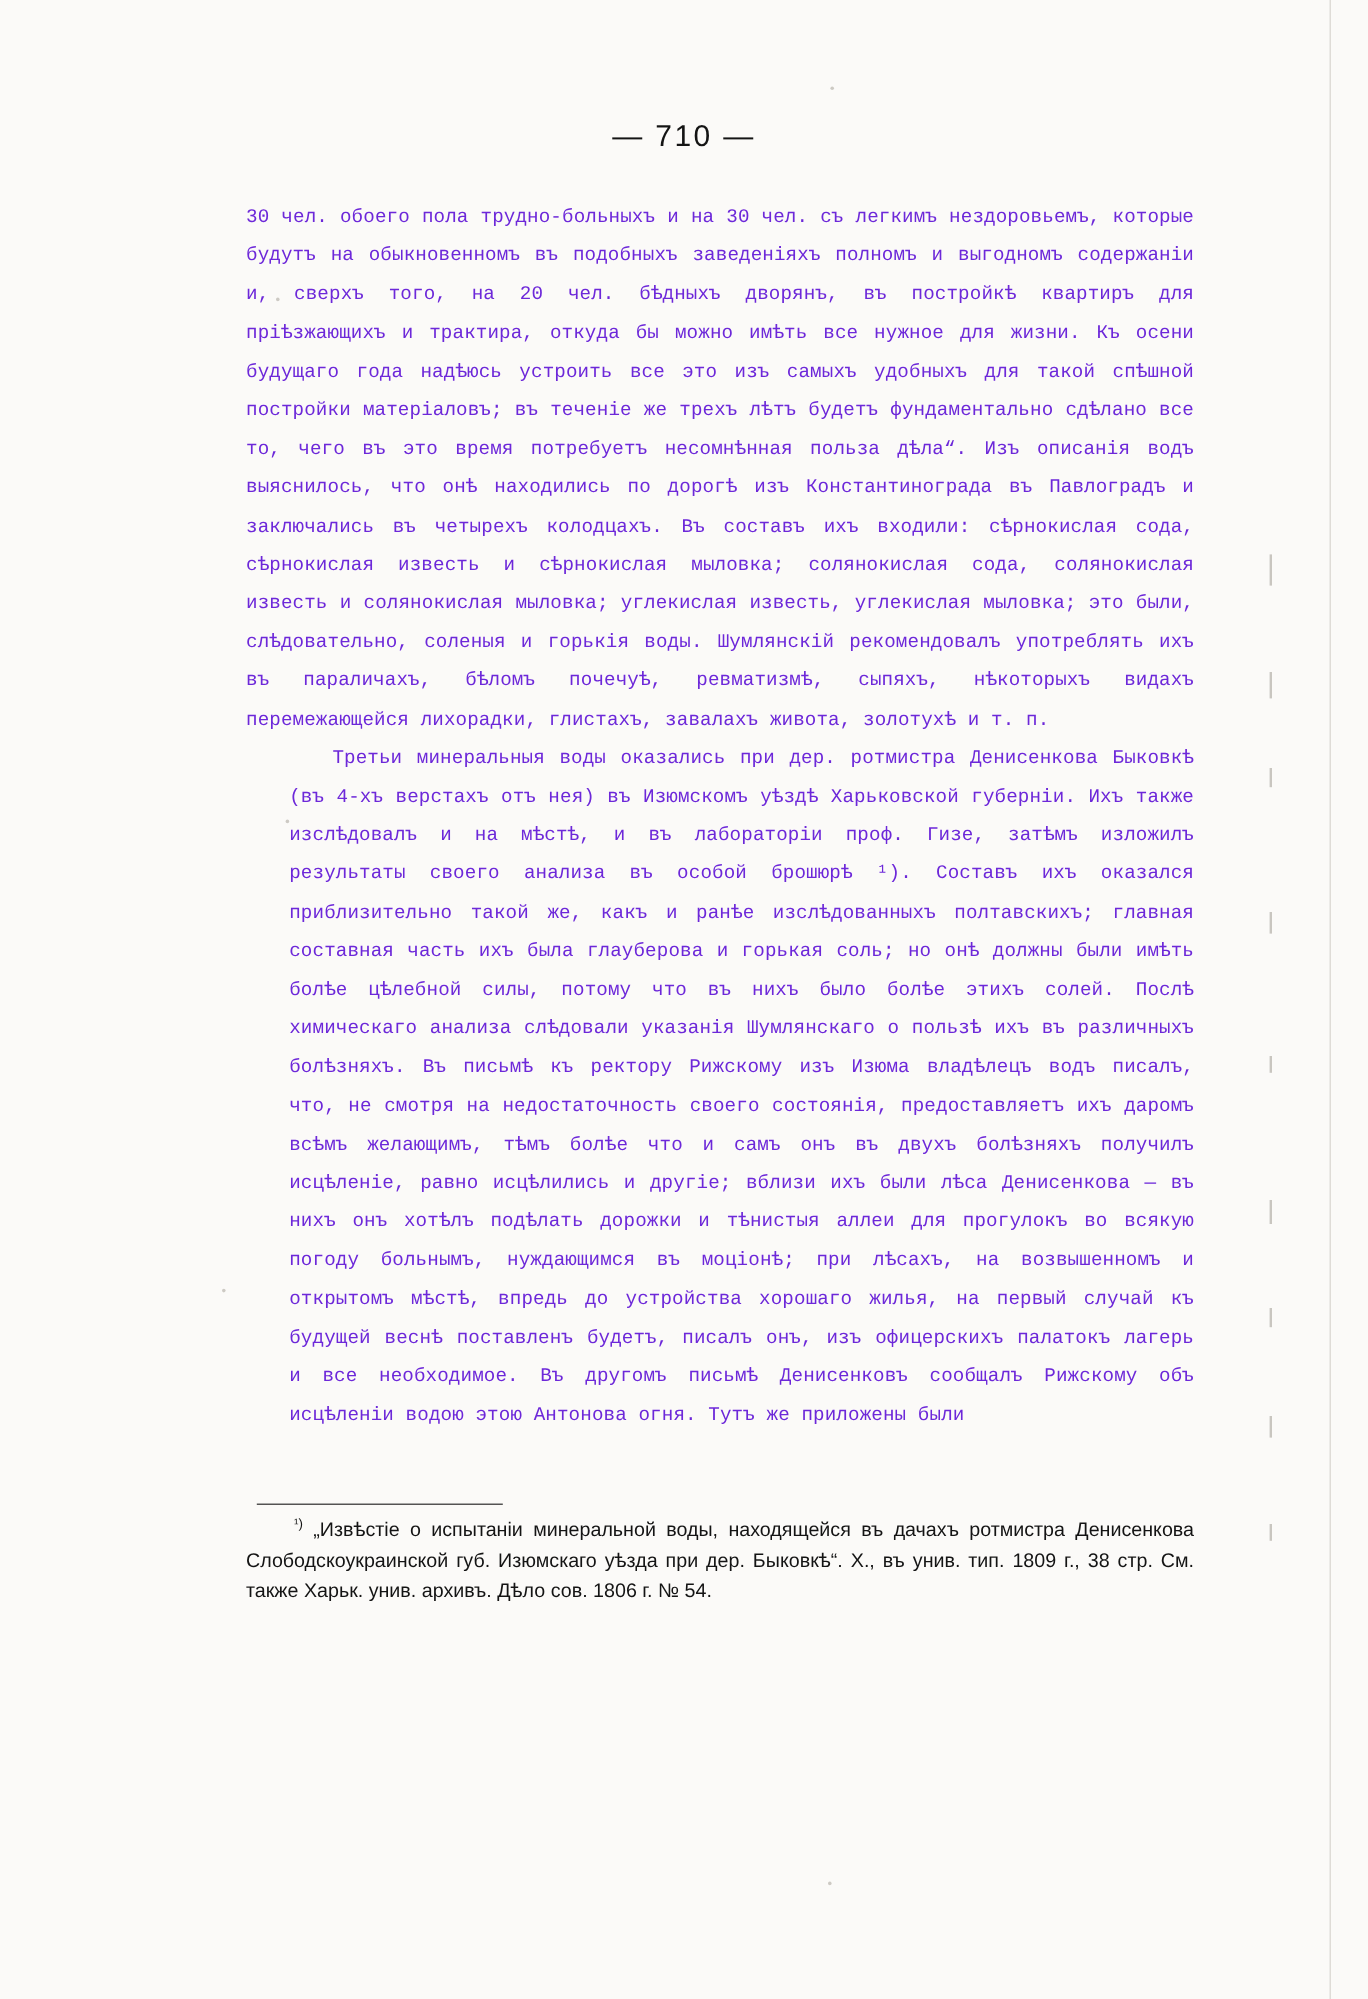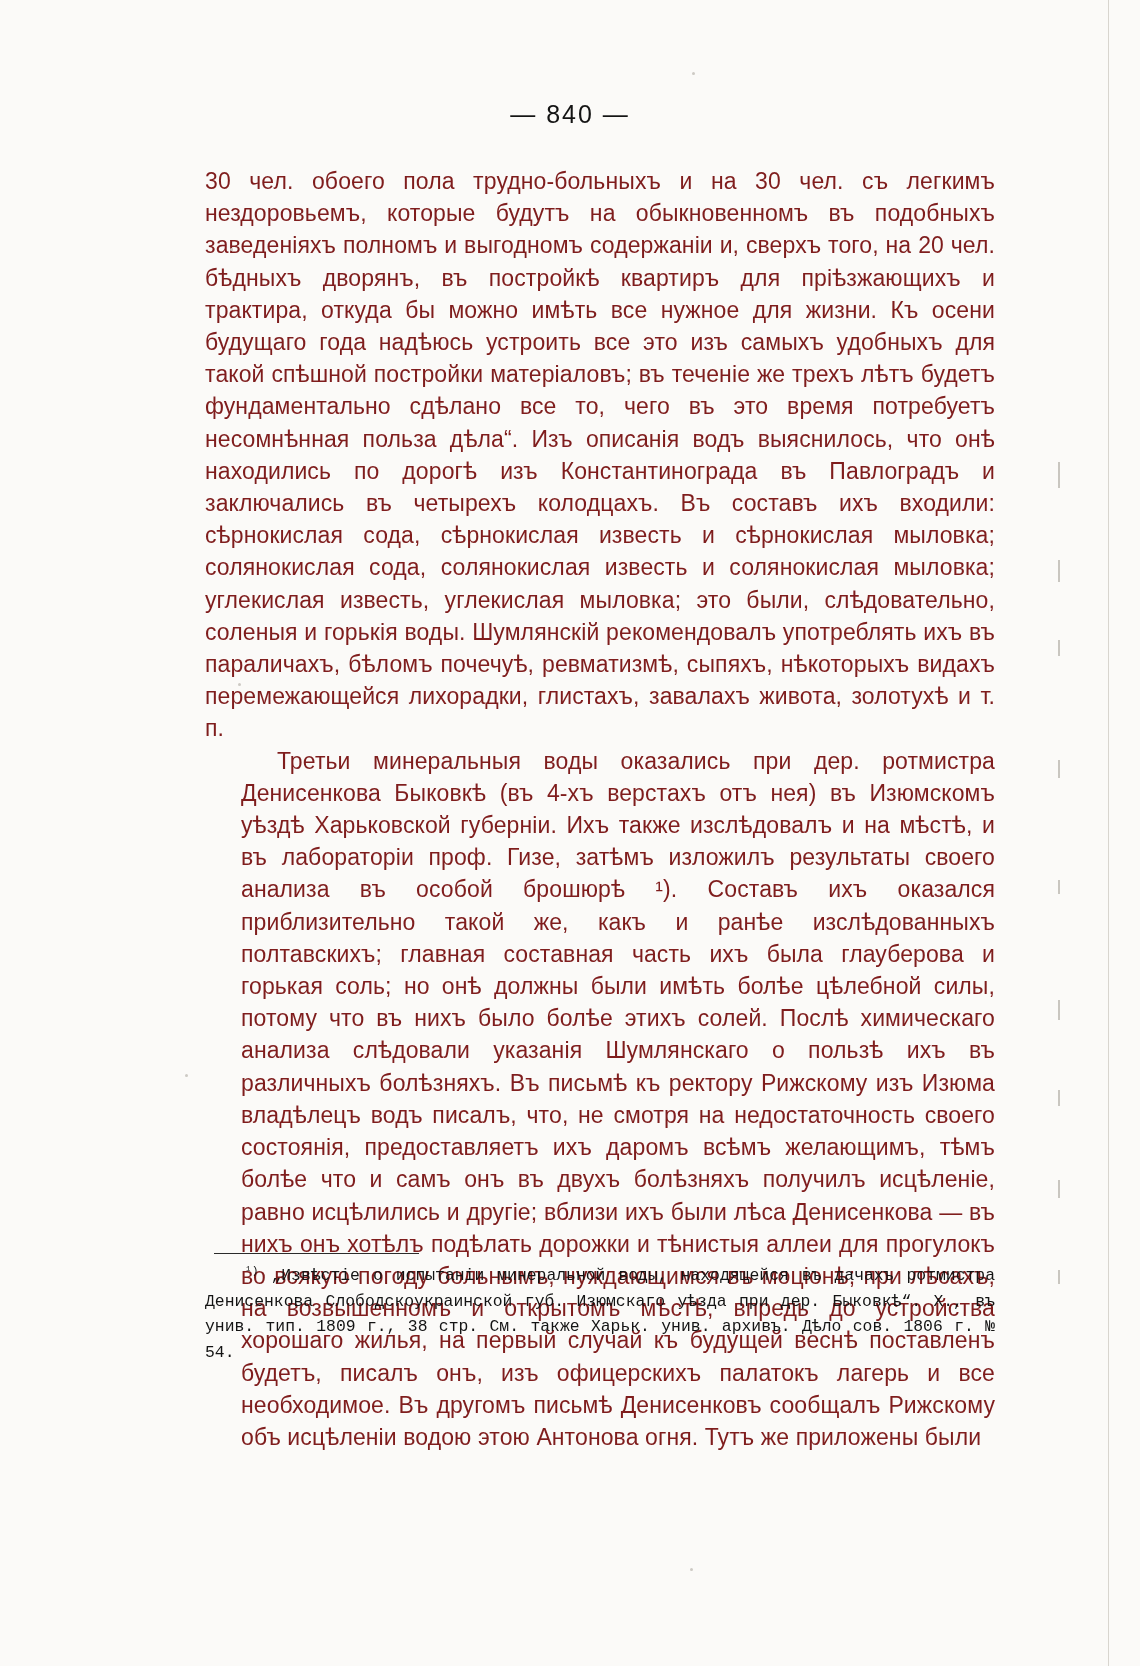--- a/index.html
+++ b/index.html
@@ -31,26 +31,26 @@
     font-family: "Liberation Sans", sans-serif;
     color: #141414;
   }
   .content {
     position: absolute;
     top: 165px;
     left: 205px;
     width: 790px;
   }
   .body-text {
-    font-size: 23px;
+    font-size: 16px;
     line-height: 32.2px;
     text-align: justify;
     text-justify: inter-word;
-    font-family: Liberation Sans, sans-serif;
-    color: #7f1d1d;
+    font-family: Liberation Mono, monospace;
+    color: #6d28d9;
     letter-spacing: 0.1px;
   }
   .body-text p {
     margin: 0;
     text-indent: 0;
   }
   .body-text p.indent {
     text-indent: 36px;
     margin-left: 36px;
   }
@@ -63,21 +63,21 @@
   .footnote-rule {
     width: 205px;
     height: 0;
     border-top: 1.4px solid #2b2b2b;
     margin: 0 0 9px 9px;
   }
   .footnote {
     font-size: 16.4px;
     line-height: 25.6px;
     text-align: justify;
-    font-family: Liberation Mono, monospace;
+    font-family: Liberation Sans, sans-serif;
     color: #141414;
   }
   .footnote p {
     margin: 0;
     text-indent: 40px;
   }
   sup {
     font-size: 0.68em;
     vertical-align: super;
     line-height: 0;
@@ -111,21 +111,21 @@
     height: 3px;
     border-radius: 50%;
     background: #cdcac4;
   }
 </style>
 </head>
 <body>
 
 <div class="page">
 
-  <div class="page-number">— 840 —</div>
+  <div class="page-number">— 710 —</div>
 
   <div class="content">
     <div class="body-text">
       <p>30 чел. обоего пола трудно-больныхъ и на 30 чел. съ легкимъ нездоровьемъ, которые будутъ на обыкновенномъ въ подобныхъ заведеніяхъ полномъ и выгодномъ содержаніи и, сверхъ того, на 20 чел. бѣдныхъ дворянъ, въ постройкѣ квартиръ для пріѣзжающихъ и трактира, откуда бы можно имѣть все нужное для жизни. Къ осени будущаго года надѣюсь устроить все это изъ самыхъ удобныхъ для такой спѣшной постройки матеріаловъ; въ теченіе же трехъ лѣтъ будетъ фундаментально сдѣлано все то, чего въ это время потребуетъ несомнѣнная польза дѣла“. Изъ описанія водъ выяснилось, что онѣ находились по дорогѣ изъ Константинограда въ Павлоградъ и заключались въ четырехъ колодцахъ. Въ составъ ихъ входили: сѣрнокислая сода, сѣрнокислая известь и сѣрнокислая мыловка; солянокислая сода, солянокислая известь и солянокислая мыловка; углекислая известь, углекислая мыловка; это были, слѣдовательно, соленыя и горькія воды. Шумлянскій рекомендовалъ употреблять ихъ въ параличахъ, бѣломъ почечуѣ, ревматизмѣ, сыпяхъ, нѣкоторыхъ видахъ перемежающейся лихорадки, глистахъ, завалахъ живота, золотухѣ и т. п.</p>
       <p class="indent">Третьи минеральныя воды оказались при дер. ротмистра Денисенкова Быковкѣ (въ 4-хъ верстахъ отъ нея) въ Изюмскомъ уѣздѣ Харьковской губерніи. Ихъ также изслѣдовалъ и на мѣстѣ, и въ лабораторіи проф. Гизе, затѣмъ изложилъ результаты своего анализа въ особой брошюрѣ ¹). Составъ ихъ оказался приблизительно такой же, какъ и ранѣе изслѣдованныхъ полтавскихъ; главная составная часть ихъ была глауберова и горькая соль; но онѣ должны были имѣть болѣе цѣлебной силы, потому что въ нихъ было болѣе этихъ солей. Послѣ химическаго анализа слѣдовали указанія Шумлянскаго о пользѣ ихъ въ различныхъ болѣзняхъ. Въ письмѣ къ ректору Рижскому изъ Изюма владѣлецъ водъ писалъ, что, не смотря на недостаточность своего состоянія, предоставляетъ ихъ даромъ всѣмъ желающимъ, тѣмъ болѣе что и самъ онъ въ двухъ болѣзняхъ получилъ исцѣленіе, равно исцѣлились и другіе; вблизи ихъ были лѣса Денисенкова — въ нихъ онъ хотѣлъ подѣлать дорожки и тѣнистыя аллеи для прогулокъ во всякую погоду больнымъ, нуждающимся въ моціонѣ; при лѣсахъ, на возвышенномъ и открытомъ мѣстѣ, впредь до устройства хорошаго жилья, на первый случай къ будущей веснѣ поставленъ будетъ, писалъ онъ, изъ офицерскихъ палатокъ лагерь и все необходимое. Въ другомъ письмѣ Денисенковъ сообщалъ Рижскому объ исцѣленіи водою этою Антонова огня. Тутъ же приложены были</p>
     </div>
   </div>
 
   <div class="footnote-wrap">
     <div class="footnote-rule"></div>

